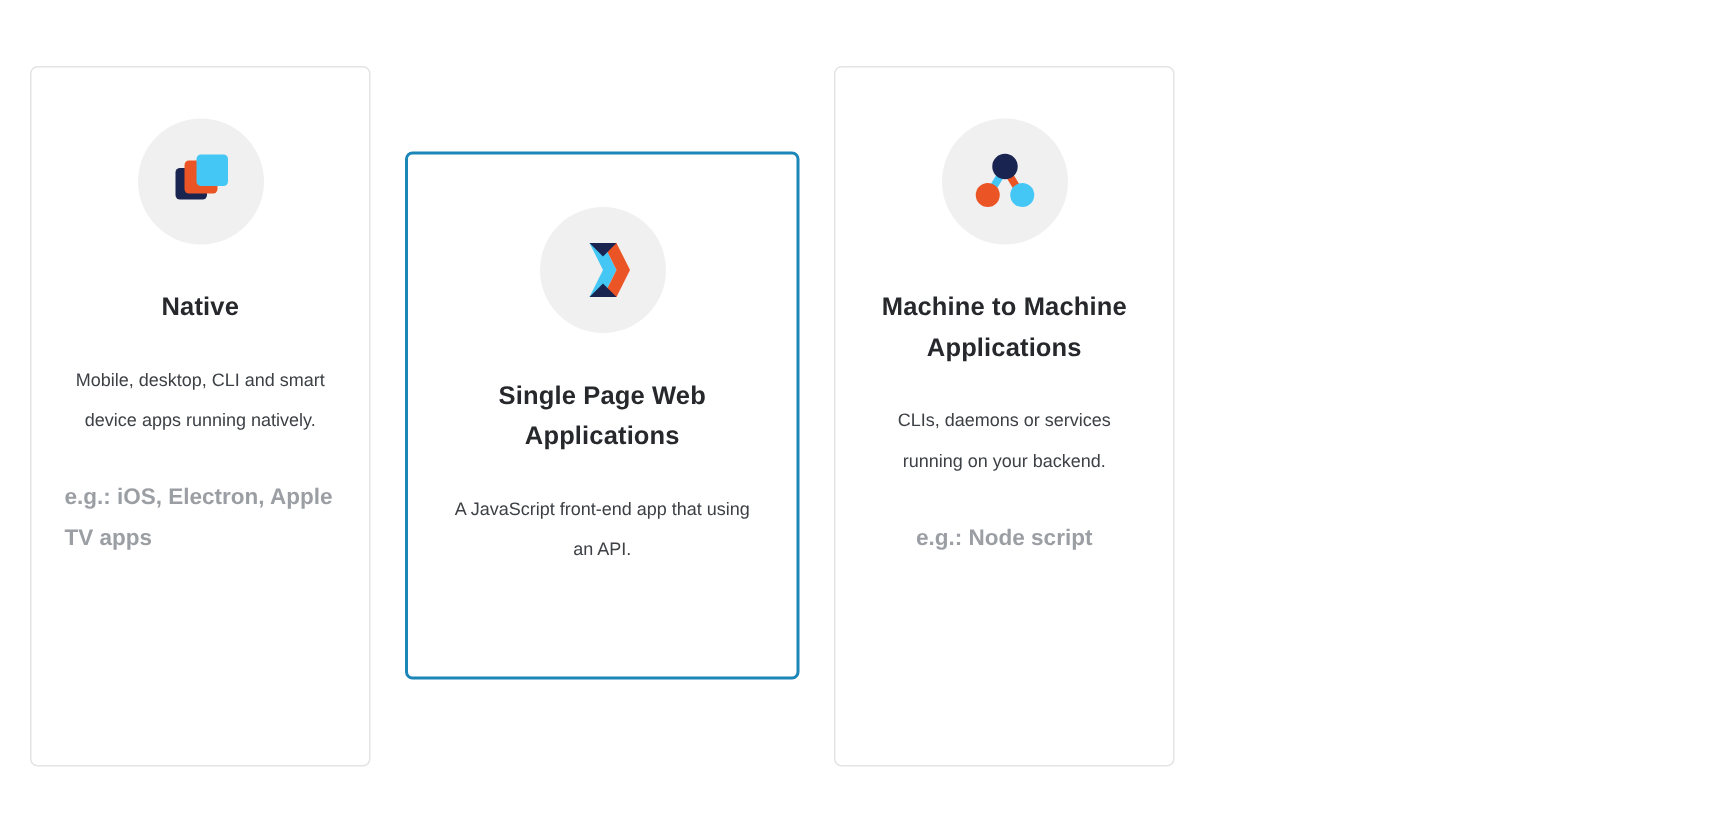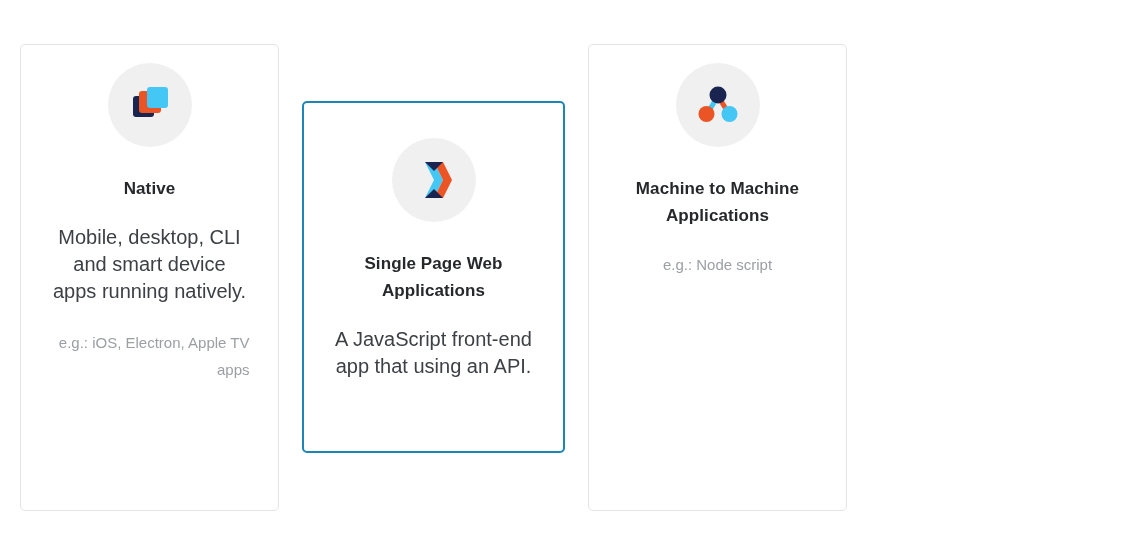--- a/index.html
+++ b/index.html
@@ -22,25 +22,25 @@
     width: 1145px;
     height: 554px;
     display: flex;
     align-items: center;
     justify-content: flex-start;
   }
 
   .card {
     position: relative;
     box-sizing: border-box;
-    width: 259px;
+    width: 227px;
     background: #ffffff;
     border: 1px solid #e4e4e4;
     border-radius: 5px;
-    padding: 18px 22px 30px 22px;
+    padding: 34px 22px 30px 22px;
     display: flex;
     flex-direction: column;
     align-items: center;
     height: 467px;
     margin-right: 23px;
   }
   .card:first-child { margin-left: 20px; }
   .card:last-child { margin-right: 12px; }
 
   .card.selected {
@@ -67,37 +67,37 @@
     line-height: 27px;
     font-weight: 700;
     color: #26282b;
     text-align: center;
     letter-spacing: 0.1px;
     margin: 0 0 22px 0;
     max-width: 210px;
   }
 
   .card-desc {
-    font-size: 20px;
+    font-size: 12px;
     line-height: 27px;
     color: #3d4146;
     text-align: center;
     margin: 0 0 24px 0;
     max-width: 200px;
     font-weight: 400;
   }
 
   .card-eg {
     font-size: 15px;
     line-height: 27px;
     color: #9b9fa4;
-    text-align: right;
+    text-align: left;
     margin: 0;
     max-width: 200px;
-    font-weight: 400;
+    font-weight: 700;
   }
 
   svg { display: block; }
 </style>
 </head>
 <body>
 
 <div id="card-grid">
 
   <div class="card">
@@ -137,16 +137,17 @@
         <svg width="44" height="42" viewBox="0 0 44 42">
           <line x1="22" y1="12" x2="11" y2="30" stroke="#44c7f4" stroke-width="5" stroke-linecap="round"></line>
           <line x1="22" y1="12" x2="33" y2="30" stroke="#eb5424" stroke-width="5" stroke-linecap="round"></line>
           <circle cx="22" cy="11" r="8.5" fill="#1a2451"></circle>
           <circle cx="10.5" cy="30" r="8" fill="#eb5424"></circle>
           <circle cx="33.5" cy="30" r="8" fill="#44c7f4"></circle>
         </svg>
       </span>
     </div>
     <div class="card-title">Machine to Machine Applications</div>
+    <div class="card-desc">CLIs, daemons or services running on your backend.</div>
     <div class="card-eg">e.g.: Node script</div>
   </div>
 
 </div>
 
 </body></html>

